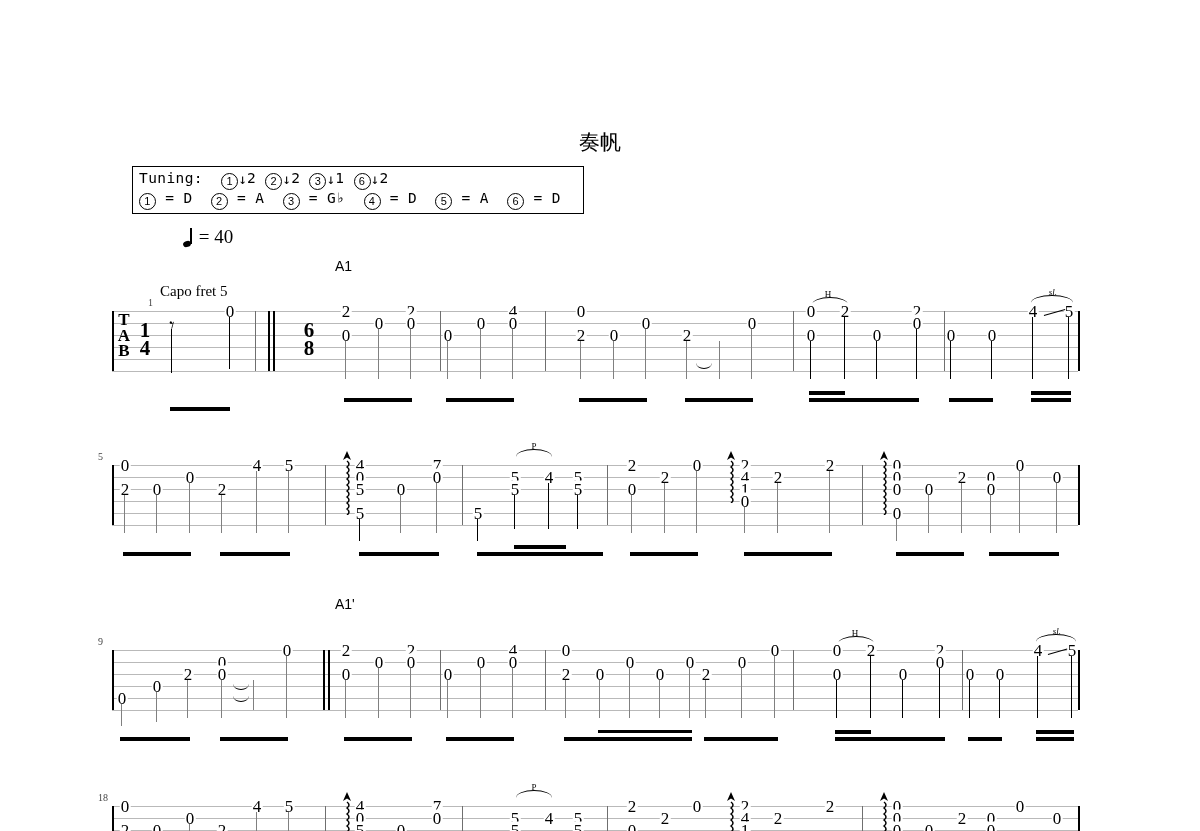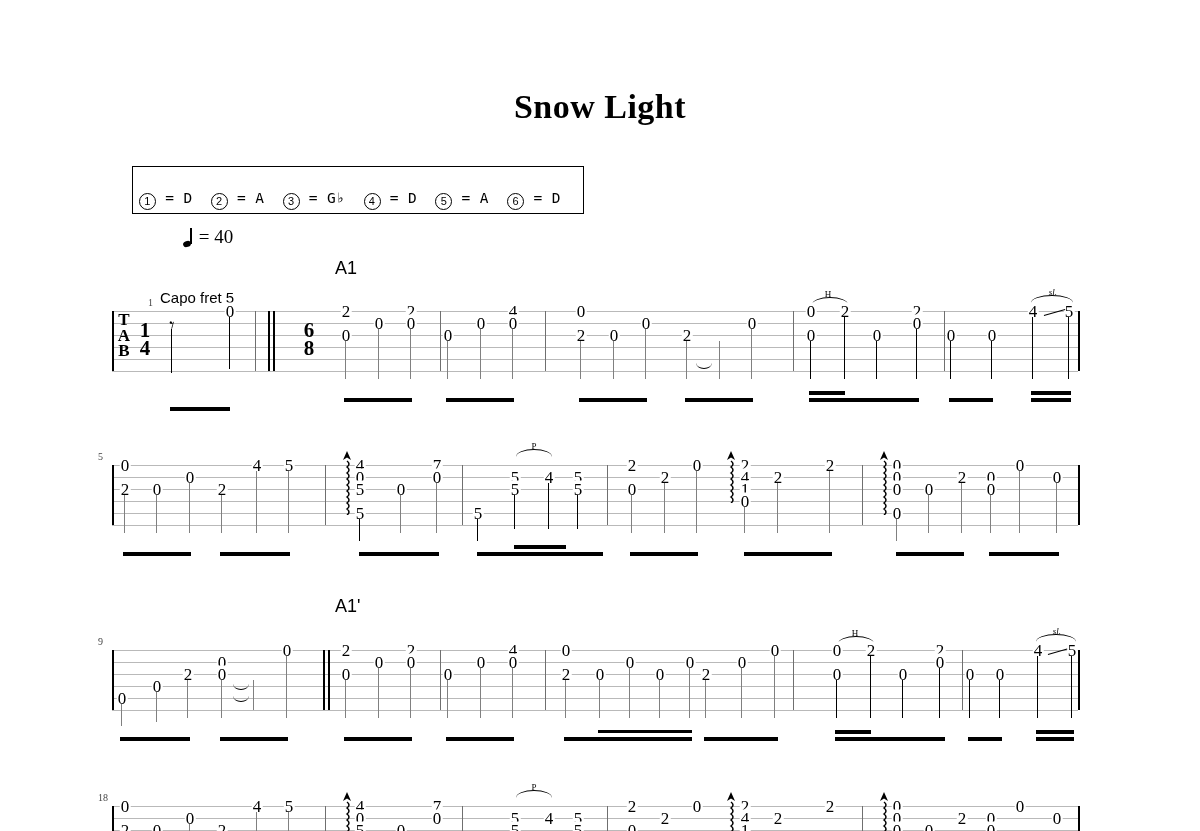--- a/index.html
+++ b/index.html
@@ -46,21 +46,21 @@
   .stem.dk{background:#000;}
   .beam{position:absolute;height:3.6px;background:#000;}
   .beam.thin{height:3px;}
 
   .tabclef{position:absolute;font-family:"Liberation Serif", serif;font-weight:bold;
            font-size:17px;line-height:15.5px;text-align:center;}
   .timesig{position:absolute;font-family:"Liberation Serif", serif;font-weight:bold;
            font-size:21px;line-height:18px;text-align:center;}
 
   .measnum{position:absolute;font-family:"Liberation Serif", serif;font-size:10px;color:#444;}
-  .sect{position:absolute;font-family:"Liberation Sans", sans-serif;font-size:18px;}
+  .sect{position:absolute;font-family:"Liberation Sans", sans-serif;font-size:14px;}
   .capo{position:absolute;font-family:"Liberation Sans", sans-serif;font-size:15px;}
 
   .tech{position:absolute;font-family:"Liberation Serif", serif;font-size:9px;
         transform:translateX(-50%);}
   .tech.it{font-style:italic;}
 
   .slur{position:absolute;border-top:1.4px solid #000;border-radius:50%/100% 100% 0 0;
         height:7px;}
   .tie{position:absolute;border-bottom:1.3px solid #000;border-radius:50%/0 0 100% 100%;
        height:5px;}
@@ -70,23 +70,30 @@
   .arp svg{display:block;}
 
   .rest7{position:absolute;font-family:"Liberation Serif", serif;font-size:20px;
          transform:translate(-50%,-50%);}
 </style>
 </head>
 <body>
 
 <div class="page">
 
-  <div class="title">Snow Light</div>
+  <div class="composer">奏帆</div>
 
   <div class="tuningbox">
+    <div class="trow r1">
+      <span>Tuning:</span>&nbsp;
+      <span class="cir">1</span><span class="dn">↓</span><span>2</span>
+      <span class="cir">2</span><span class="dn">↓</span><span>2</span>
+      <span class="cir">3</span><span class="dn">↓</span><span>1</span>
+      <span class="cir">6</span><span class="dn">↓</span><span>2</span>
+    </div>
     <div class="trow r2">
       <span class="cir">1</span> <span>=</span> <span>D</span>&nbsp;
       <span class="cir">2</span> <span>=</span> <span>A</span>&nbsp;
       <span class="cir">3</span> <span>=</span> <span>G♭</span>&nbsp;
       <span class="cir">4</span> <span>=</span> <span>D</span>&nbsp;
       <span class="cir">5</span> <span>=</span> <span>A</span>&nbsp;
       <span class="cir">6</span> <span>=</span> <span>D</span>
     </div>
   </div>
 
@@ -108,21 +115,21 @@
       <div class="tabclef" style="left: 116px; top: 312px; width: 16px;">
         <div>T</div>
         <div>A</div>
         <div>B</div>
       </div>
       <div class="timesig" style="left: 136px; top: 321px; width: 18px;">
         <div>1</div>
         <div>4</div>
       </div>
       <div class="measnum" style="left: 148px; top: 297px;">1</div>
-      <div class="capo" style="left: 160px; top: 289px;">Capo fret 5</div>
+      <div class="capo" style="left: 160px; top: 283px; font-family: Liberation Serif, serif;">Capo fret 5</div>
       <div class="sect" style="left: 335px; top: 258px;">A1</div>
       <div class="rest7" style="left: 172px; top: 325px;">𝄾</div>
       <div class="num" style="left: 230px; top: 311px;">0</div>
       <div class="stem dk" style="left: 171px; top: 329px; height: 44px;"></div>
       <div class="stem dk" style="left: 229px; top: 317px; height: 52px;"></div>
       <div class="beam" style="left: 170px; top: 407px; width: 60px;"></div>
       <div class="barline" style="left: 255px; top: 311px; height: 60px;"></div>
       <div class="dbl" style="left: 268px; top: 311px; height: 60px;"></div>
       <div class="dbl" style="left: 273px; top: 311px; height: 60px;"></div>
       <div class="timesig" style="left: 300px; top: 321px; width: 18px;">

